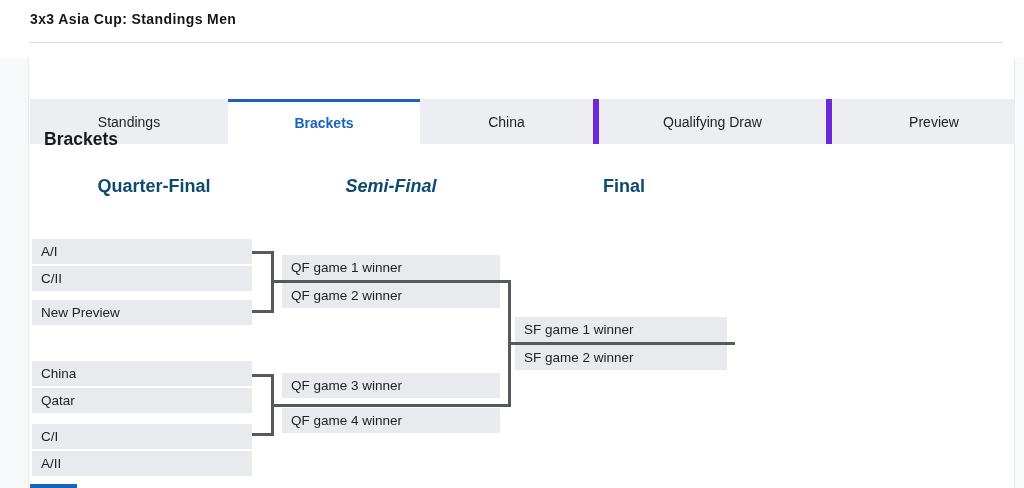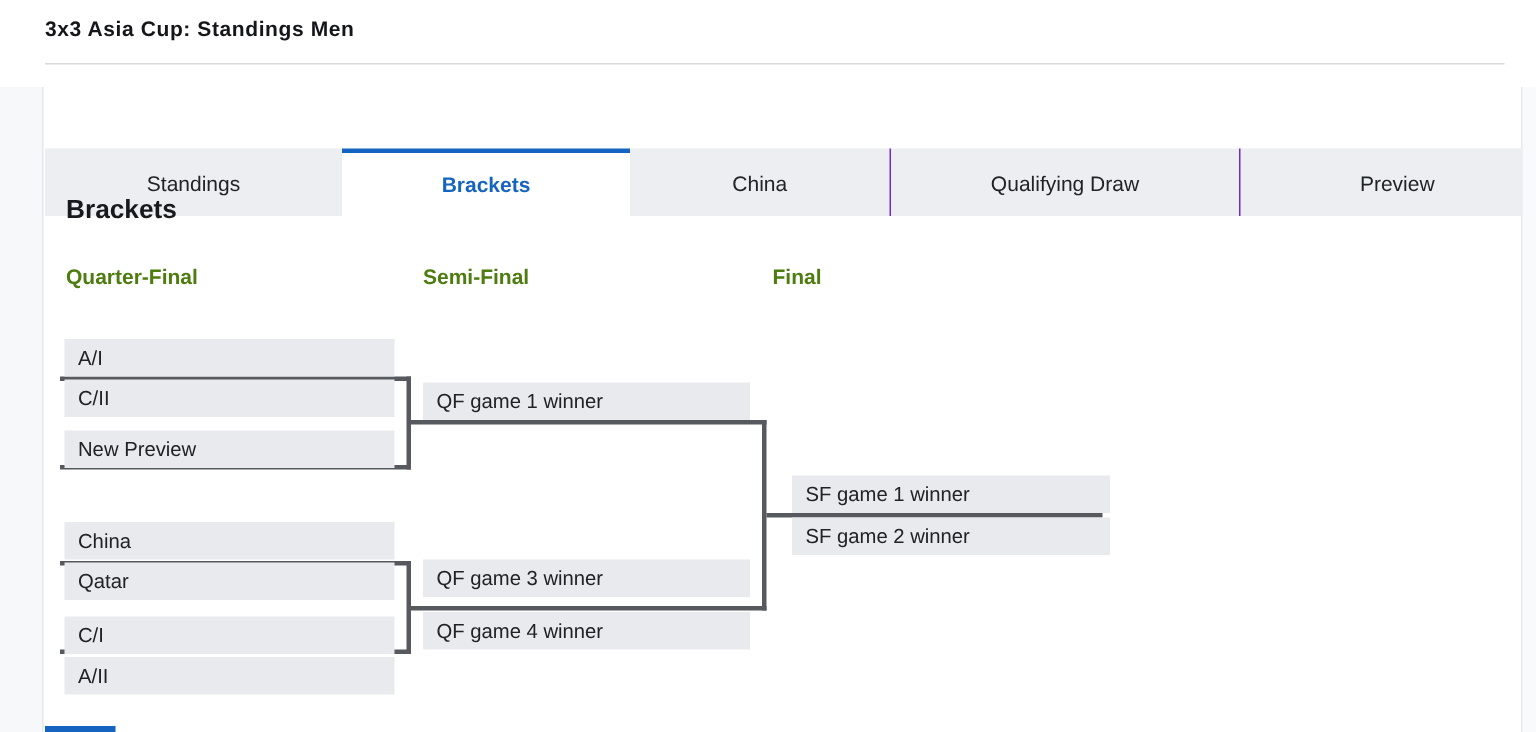--- a/index.html
+++ b/index.html
@@ -15,45 +15,45 @@
 
   .page-title { position:absolute; left:30px; top:11px; font-size:14px; font-weight:bold;
                 letter-spacing:.4px; color:#141619; }
   .title-rule { position:absolute; left:30px; top:42px; width:973px; height:1px;
                 background:#d8dadc; }
 
   
   .tabbar { position:absolute; left:30px; top:58px; width:985px; height:45px; display:flex; }
   .tab { height:45px; display:flex; align-items:center; justify-content:center;
          font-size:14px; color:#212427; background:#eceef1; cursor:pointer;margin-top:41px; }
-  .tab.sep { border-left:1px solid #6d28d9; }
+  .tab.sep { border-left:6px solid #6d28d9; }
   .tab.t0 { width:198px; }
   .tab.t1 { width:192px; }
   .tab.t2 { width:173px; }
   .tab.t3 { width:233px; }
   .tab.t4 { width:189px;padding-left:21px; }
   .tab.active { background:#ffffff; border-top:3px solid #1565c0; color:#1565c0;
                 font-weight:bold; }
 
   .section-heading { position:absolute; left:44px; top:129px; font-size:17.5px;
                      font-weight:bold; color:#17191c; }
 
-  .col-header { position:absolute; top:176px; font-size:14px; font-weight:bold;
-                color:#4d7c0f; text-align:left; }
+  .col-header { position:absolute; top:176px; font-size:18px; font-weight:bold;
+                color:#0c4a6e; text-align:center; }
   .col-header.qf { left:44px;  width:220px; }
-  .col-header.sf { left:282px; width:218px; }
+  .col-header.sf { left:282px; width:218px;font-style:italic; }
   .col-header.f  { left:515px; width:218px; }
 
   
   .box { position:absolute; height:25px; background:#e8eaed; color:#202225;
          font-size:13.5px; line-height:25px; padding-left:9px; white-space:nowrap;
          overflow:hidden; }
-  .box.qf { left:43px;  width:220px; }
+  .box.qf { left:32px;  width:220px;margin-top:13px; }
   .box.sf { left:282px; width:218px; }
-  .box.f  { left:528px; width:212px; }
+  .box.f  { left:515px; width:212px; }
 
   
   .conn { position:absolute; border:0 solid #56595d; }
   .conn.wrap1 { left:40px; top:251px; width:234px; height:62px;
                 border-top-width:3px; border-right-width:3px; border-bottom-width:3px; }
   .conn.wrap2 { left:40px; top:374px; width:234px; height:62px;
                 border-top-width:3px; border-right-width:3px; border-bottom-width:3px; }
   .conn.sfjoin { left:274px; top:280px; width:237px; height:127px;
                  border-top-width:3px; border-right-width:3px; border-bottom-width:3px; }
   .conn.finline { left:511px; top:342px; width:224px; height:3px; background:#56595d; }
@@ -93,20 +93,21 @@
 
   <div class="box qf" style="top:226px">A/I</div>
   <div class="box qf" style="top:253px">C/II</div>
   <div class="box qf" style="top:287px">New Preview</div>
   <div class="box qf" style="top:348px">China</div>
   <div class="box qf" style="top:375px">Qatar</div>
   <div class="box qf" style="top:411px">C/I</div>
   <div class="box qf" style="top:438px">A/II</div>
 
   <div class="box sf" style="top:255px">QF game 1 winner</div>
+  <div class="box sf" style="top:283px">QF game 2 winner</div>
   <div class="box sf" style="top:373px">QF game 3 winner</div>
   <div class="box sf" style="top:408px">QF game 4 winner</div>
 
   <div class="box f" style="top:317px">SF game 1 winner</div>
   <div class="box f" style="top:345px">SF game 2 winner</div>
 
   <div class="bottom-accent"></div>
 
 </div>
 

